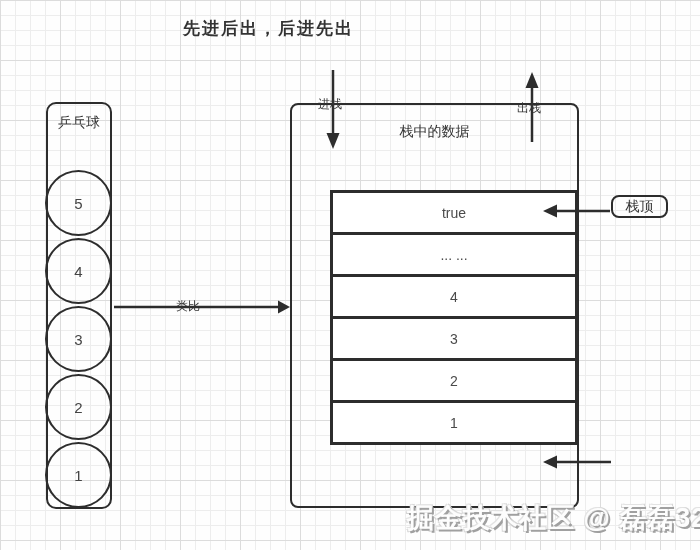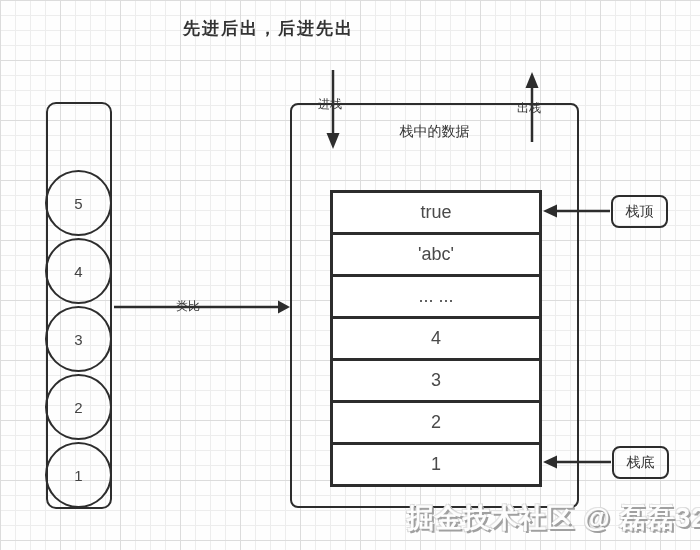--- a/index.html
+++ b/index.html
@@ -39,28 +39,28 @@
   .stackrect {
     position:absolute; left:290px; top:103px; width:289px; height:405px;
     border:2.5px solid #2d2d2d; border-radius:8px;
   }
   .stack-title {
     position:absolute; left:290px; top:123px; width:289px;
     text-align:center; font-size:14px; color:#333; z-index:5;
   }
   .cells { position:absolute; left:330px; top:190px; width:212px; z-index:2; }
   .cell {
-    width:212px; height:45px; margin-top:-3px; border:3px solid #2d2d2d;
+    width:248px; height:45px; margin-top:-3px; border:3px solid #2d2d2d;
     display:flex; align-items:center; justify-content:center;
-    font-size:18px; color:#4a4a4a; background:#fff;
+    font-size:14px; color:#4a4a4a; background:#fff;
   }
   .cell:first-child { margin-top:0; }
   
   .ptrbox {
-    position:absolute; width:57px; height:33px;
+    position:absolute; width:57px; height:23px;
     border:2.5px solid #2d2d2d; border-radius:8px;
     display:flex; align-items:center; justify-content:center;
     font-size:14px; color:#333; background:transparent; z-index:2;
   }
   .ptr-top { left:611px; top:195px; }
   .ptr-bottom { left:612px; top:446px; }
   
   .arrow-label { position:absolute; font-size:12px; color:#333; z-index:6; }
   .lbl-analogy { left:176px; top:298px; }
   .lbl-push { left:318px; top:96px; }
@@ -76,42 +76,41 @@
 </style>
 </head>
 <body>
 
 <div class="canvas">
 
   <div class="title">先进后出，后进先出</div>
 
   <div class="ppbox"></div>
   <div class="ppbox-label">
+    <div>乒乓球</div>
   </div>
   <div class="ball" style="top:170px;">5</div>
   <div class="ball" style="top:238px;">4</div>
   <div class="ball" style="top:306px;">3</div>
   <div class="ball" style="top:374px;">2</div>
   <div class="ball" style="top:442px;">1</div>
 
   <div class="stackrect"></div>
   <div class="stack-title">栈中的数据</div>
 
   <div class="cells">
     <div class="cell">true</div>
-    <div class="cell">'abc'</div>
     <div class="cell">... ...</div>
     <div class="cell">4</div>
     <div class="cell">3</div>
     <div class="cell">2</div>
     <div class="cell">1</div>
   </div>
 
   <div class="ptrbox ptr-top">栈顶</div>
-  <div class="ptrbox ptr-bottom">栈底</div>
 
   <div class="arrow-label lbl-analogy">类比</div>
   <div class="arrow-label lbl-push">进栈</div>
   <div class="arrow-label lbl-pop">出栈</div>
 
   <svg class="overlay" width="700" height="550" viewBox="0 0 700 550">
 
     <g>
       <line x1="114" y1="307" x2="279" y2="307" stroke="#2d2d2d" stroke-width="2.5"></line>
       <polygon points="278,300.5 290,307 278,313.5" fill="#2d2d2d"></polygon>

